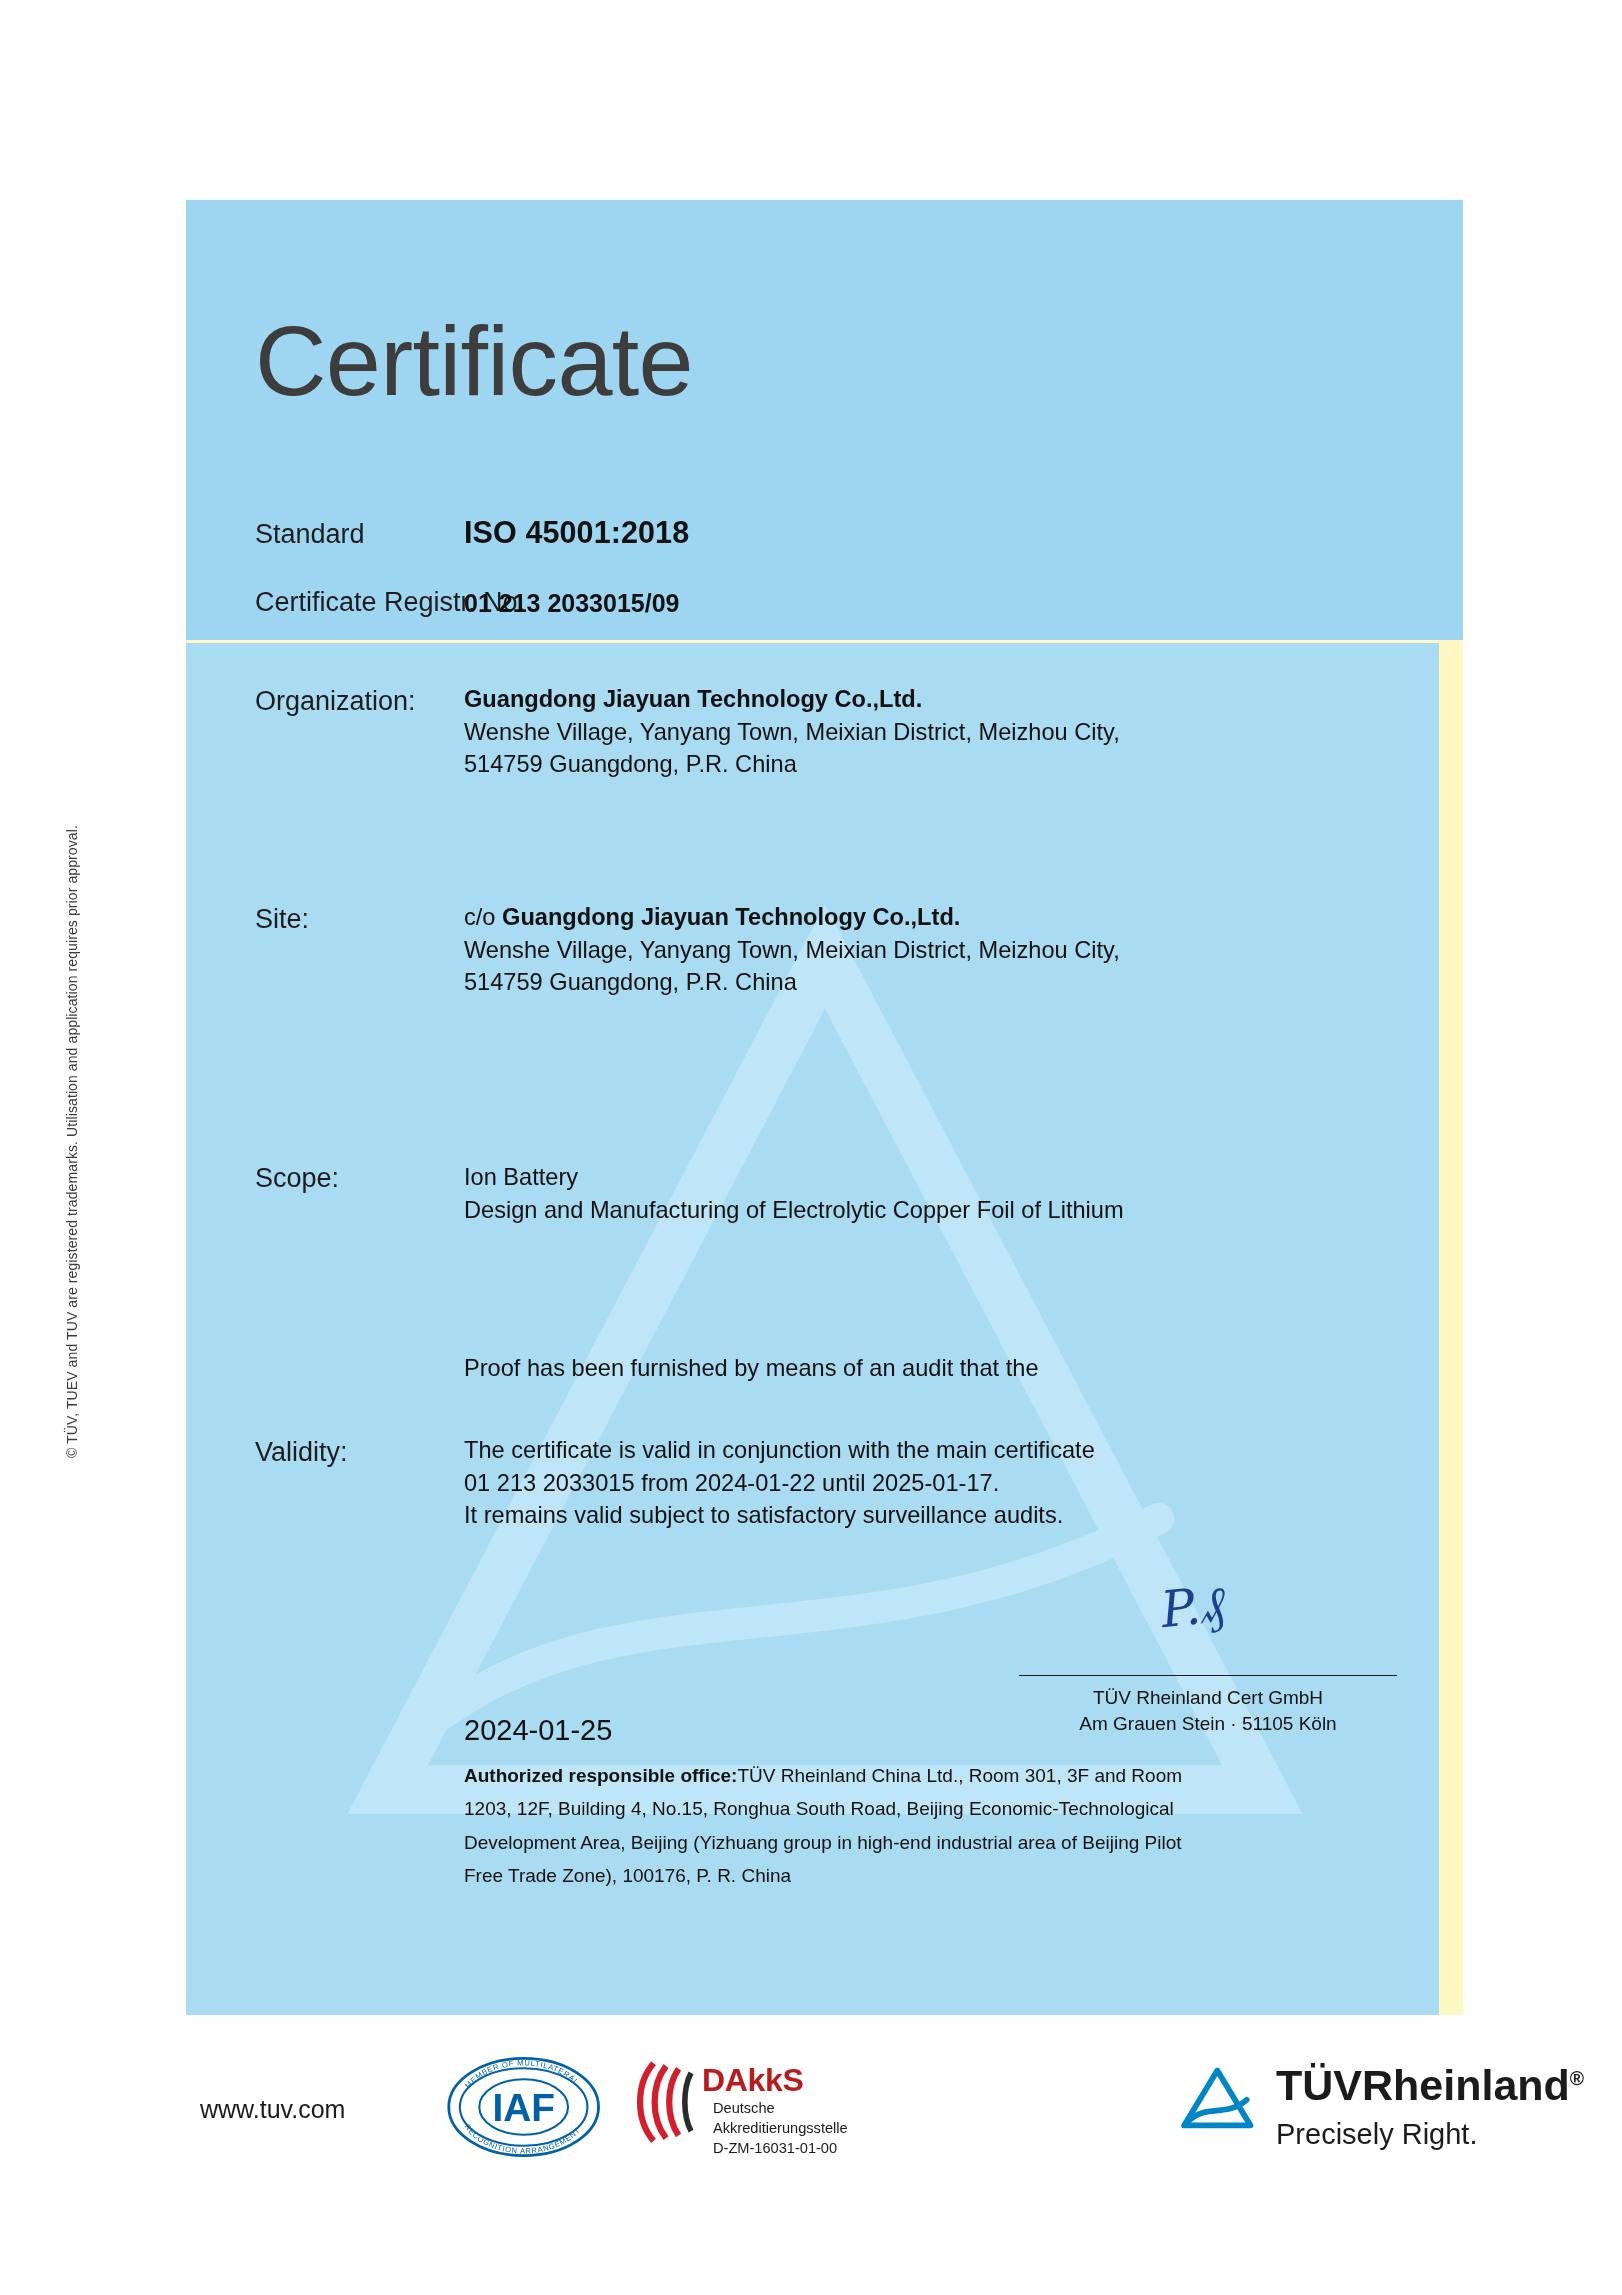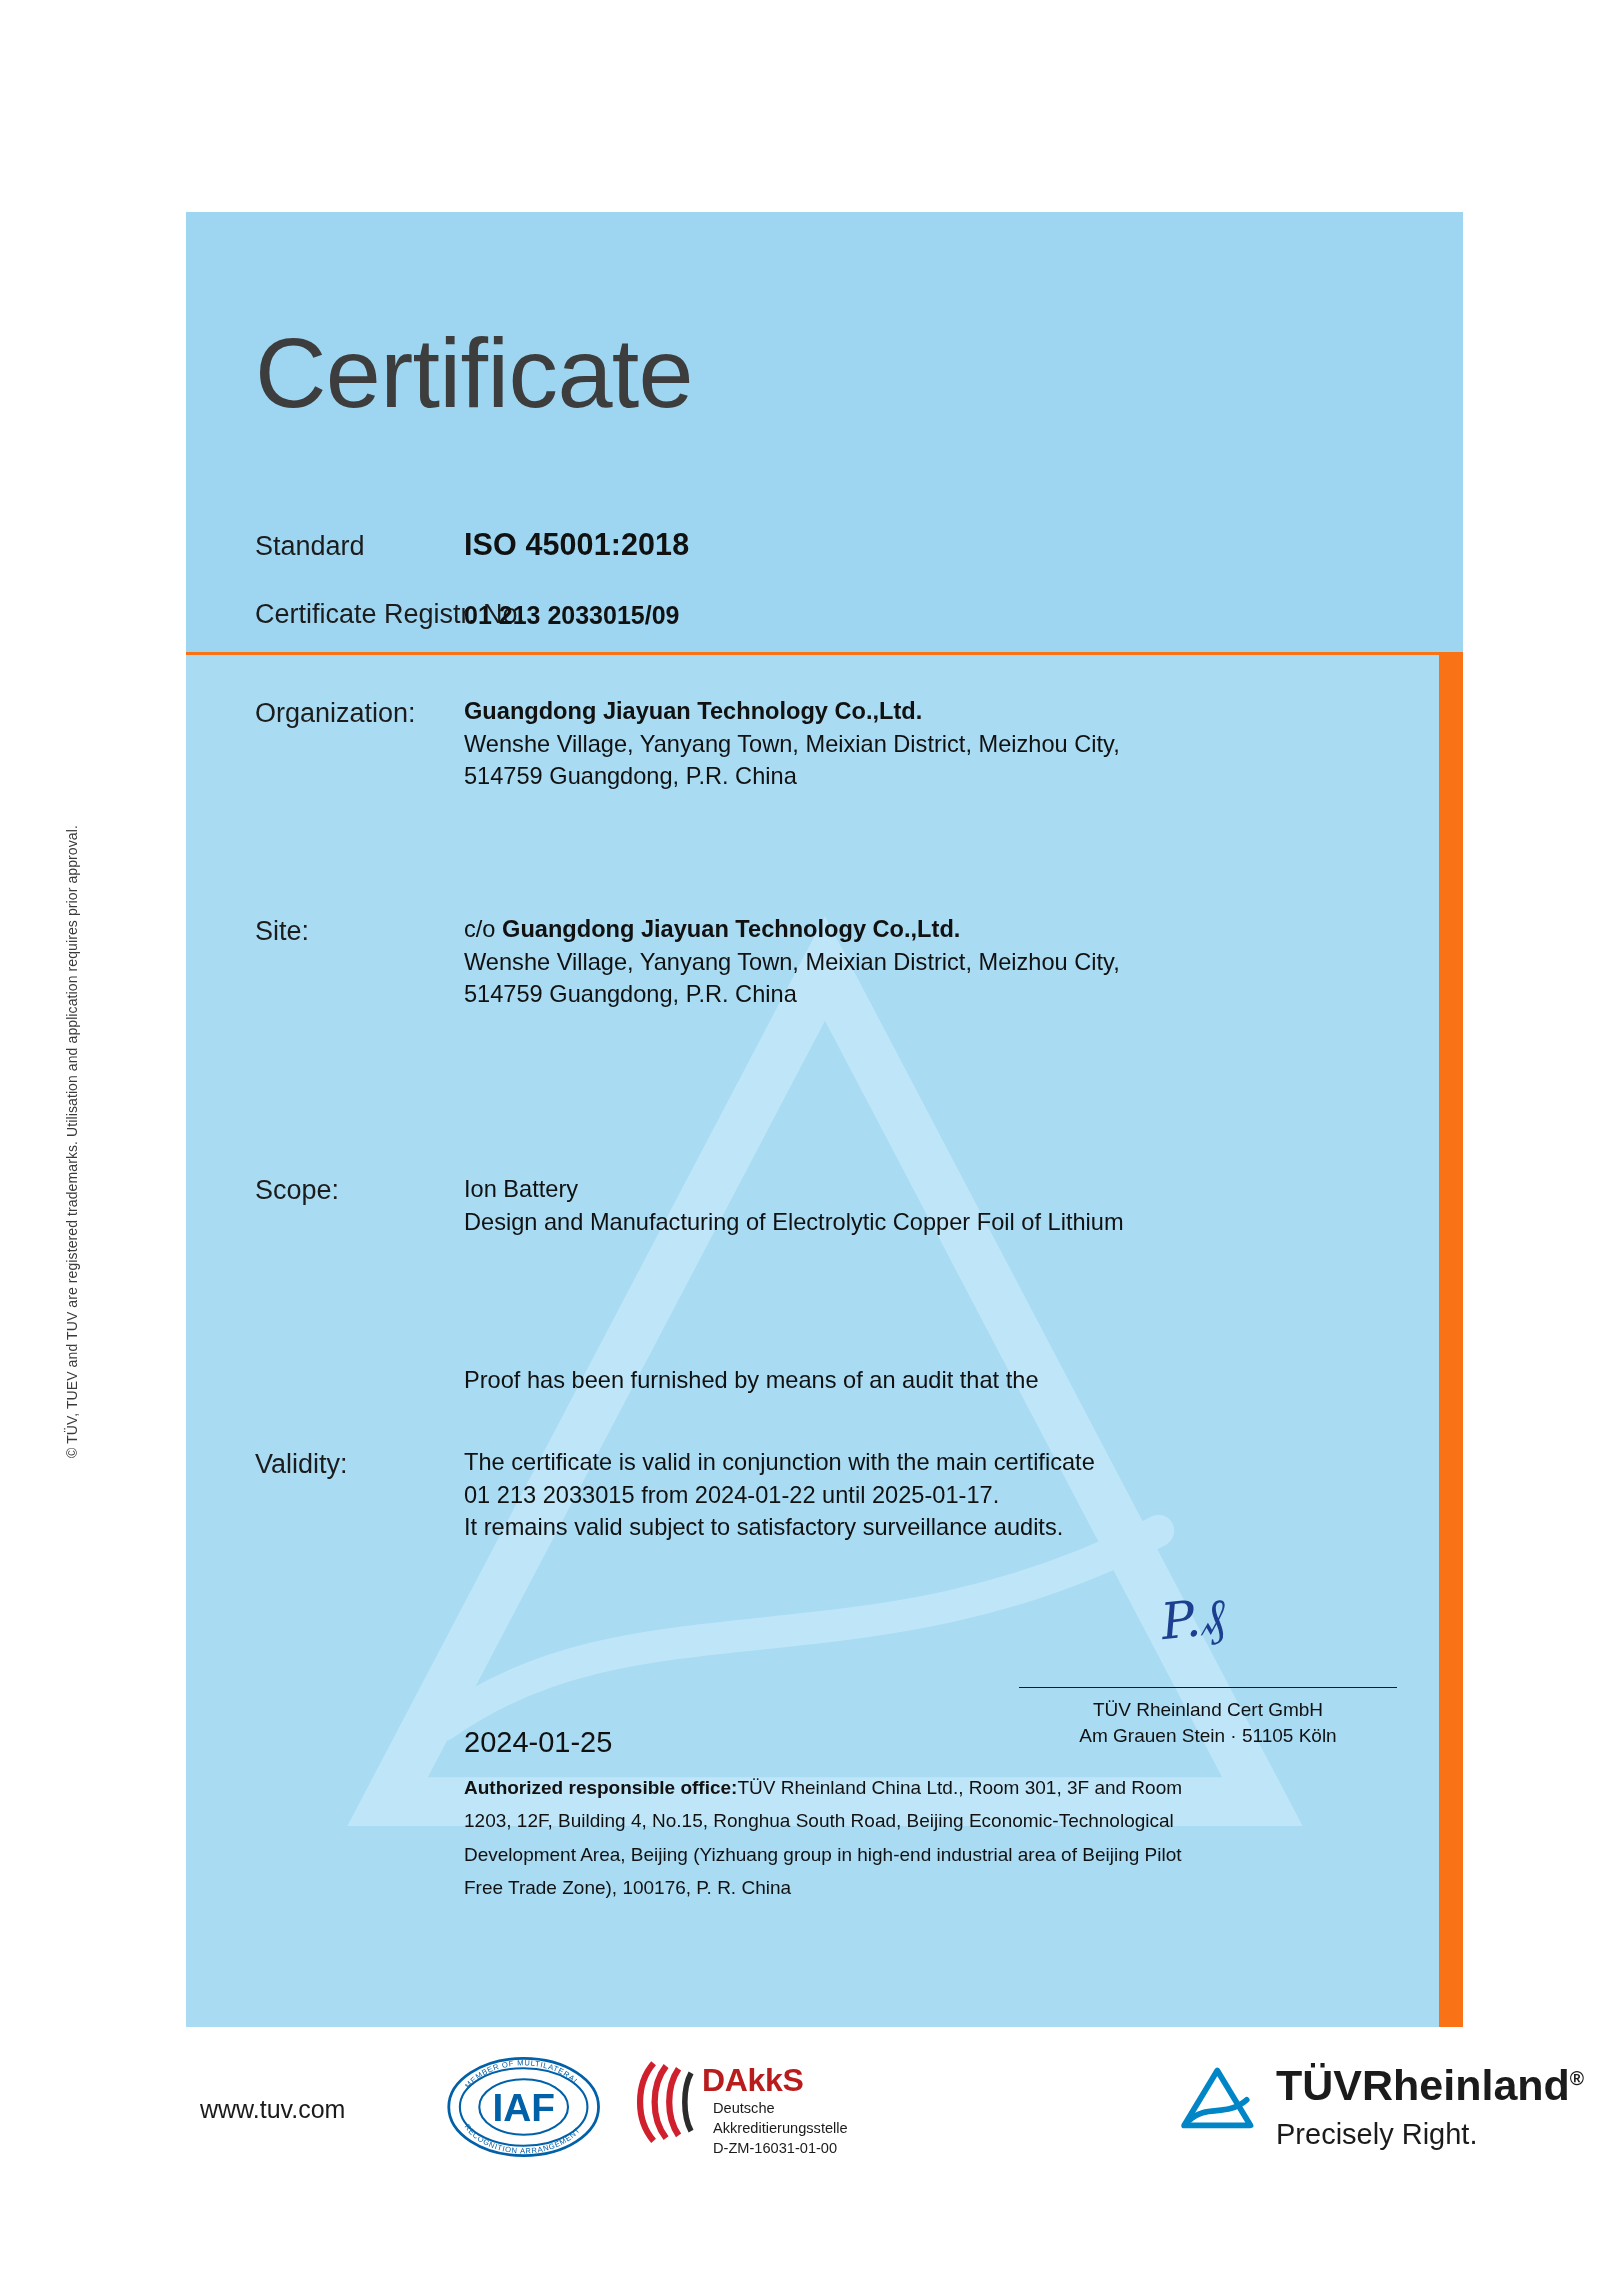--- a/index.html
+++ b/index.html
@@ -37,23 +37,22 @@
     white-space: nowrap;
   }
 
   
   .cert {
     position: absolute;
     left: 186px;
     top: 200px;
     width: 1277px;
     height: 1815px;
-    background: #f97316;
+    background: #fef9c3;
     overflow: hidden;
-    margin-top: 12px;
   }
 
   
   .watermark {
     position: absolute;
     left: 50%;
     top: 694px;
     transform: translateX(-50%);
     width: 972px;
     height: 972px;

